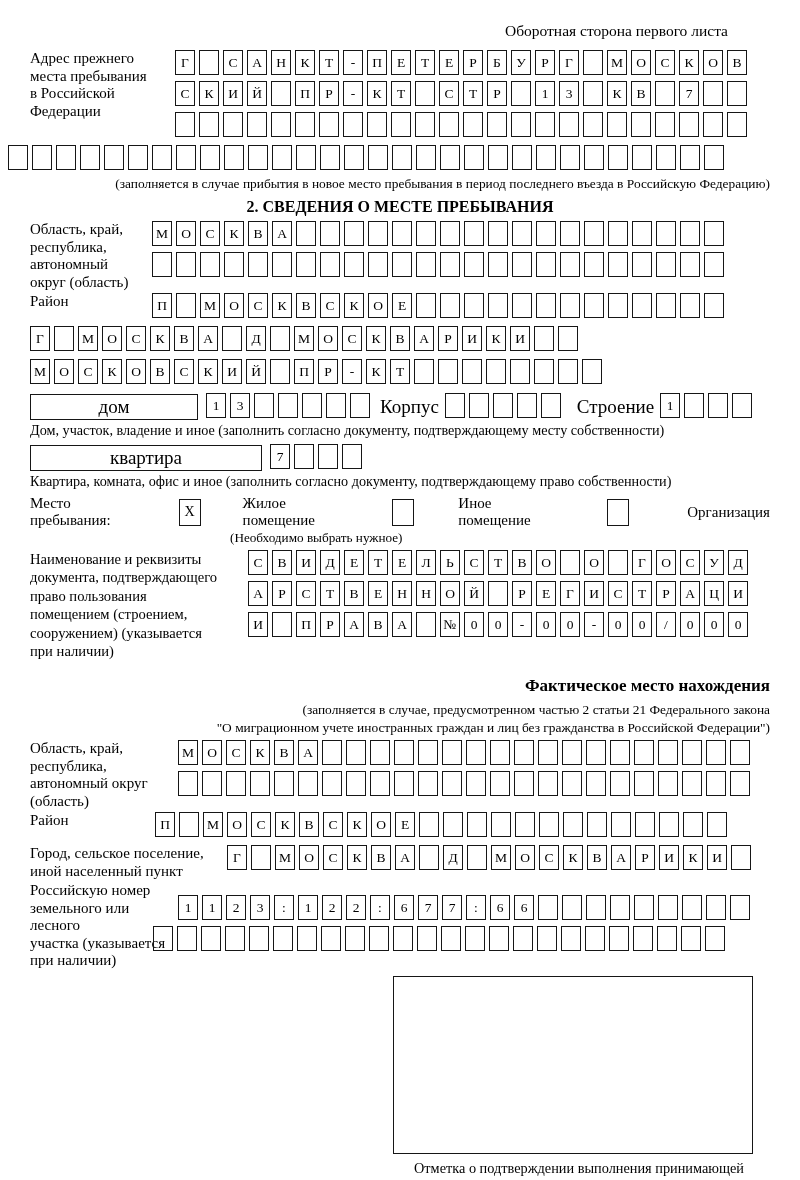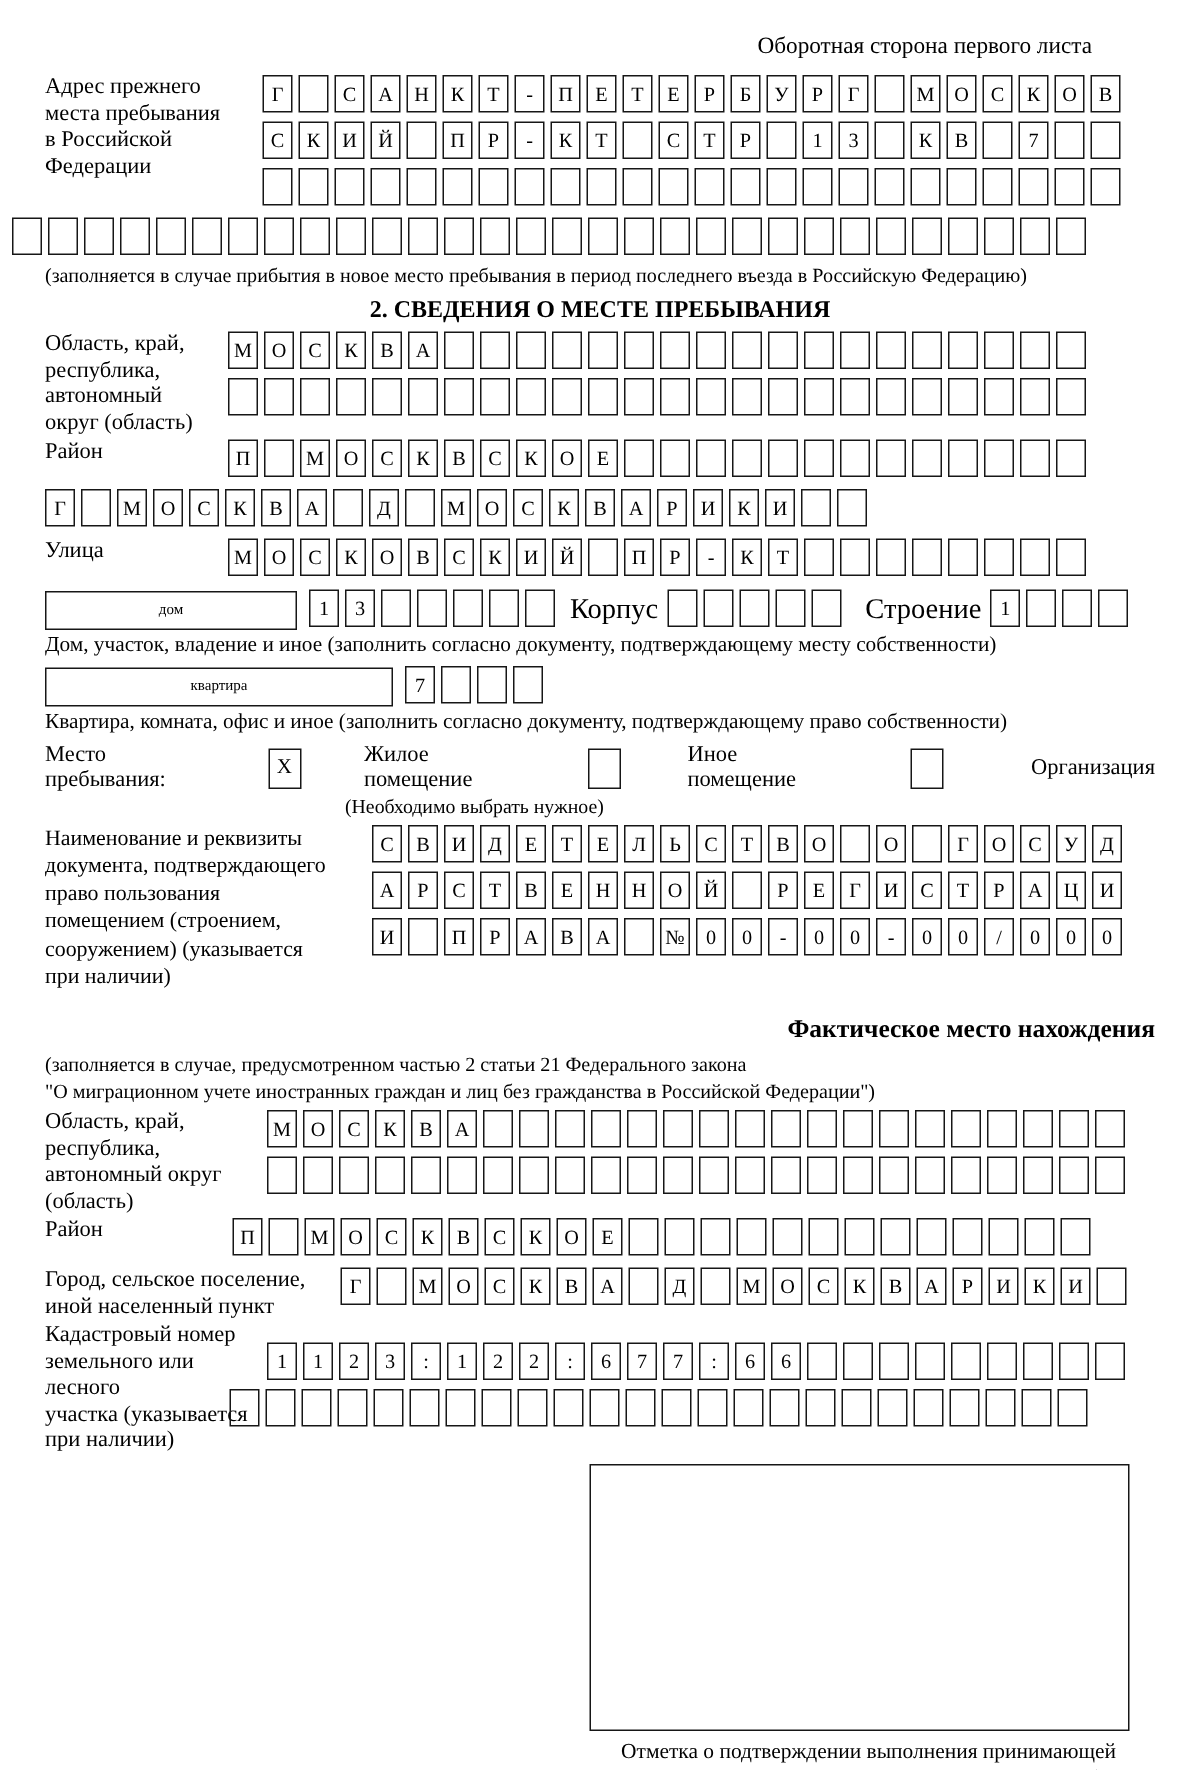--- a/index.html
+++ b/index.html
@@ -9,27 +9,27 @@
   .corner{text-align:right;padding:22px 42px 10px 0;font-size:15.5px;}
   
   .cellrow{display:flex;height:27px;margin-bottom:4px;align-items:flex-start;}
   .cell{width:18px;height:23px;border:1.6px solid #161616;margin-right:4px;flex:none;
         display:flex;align-items:center;justify-content:center;
         font-size:13.5px;line-height:1;}
   
   .field{display:flex;margin-bottom:2px;}
   .flabel{font-size:15px;line-height:17.5px;white-space:pre-line;flex:none;}
   .frows{flex:none;}
-  .note{font-size:13.4px;text-align:left;margin:2px 0 4px 0;white-space:pre-line;}
+  .note{font-size:13.4px;text-align:right;margin:2px 0 4px 0;white-space:pre-line;}
   .h2{font-size:16px;font-weight:bold;text-align:center;margin:6px 0 5px 0;}
   .h3{font-size:17px;font-weight:bold;text-align:right;margin:16px 0 6px 0;}
   
   .inlinerow{display:flex;align-items:center;margin:3px 0 2px 0;}
   .widebox{border:1.6px solid #161616;height:24px;display:flex;align-items:center;
-           justify-content:center;font-size:10px;flex:none;}
+           justify-content:center;font-size:19px;flex:none;}
   .ilabel{font-size:19px;margin:0 6px;flex:none;}
   .caption{font-size:14.2px;margin:1px 0 5px 0;}
   
   .stay{display:flex;align-items:center;margin:5px 0 1px 0;font-size:15px;gap:32px;}
   .chk{width:20px;height:25px;border:1.6px solid #161616;display:flex;align-items:center;
        justify-content:center;font-size:14px;flex:none;}
   .stay-note{font-size:13.2px;margin:0 0 4px 200px;}
   
   .stampwrap{margin-left:363px;width:372px;}
   .stampbox{width:358px;height:176px;border:1.6px solid #161616;margin-top:6px;}
@@ -277,21 +277,20 @@
         <span class="cell">Р</span>
         <span class="cell">И</span>
         <span class="cell">К</span>
         <span class="cell">И</span>
         <span class="cell"></span>
         <span class="cell"></span>
       </div>
   </div>
 
   <div class="field">
-    <div class="flabel" style="width:122px;">Улица</div>
     <div class="cellrow">
         <span class="cell">М</span>
         <span class="cell">О</span>
         <span class="cell">С</span>
         <span class="cell">К</span>
         <span class="cell">О</span>
         <span class="cell">В</span>
         <span class="cell">С</span>
         <span class="cell">К</span>
         <span class="cell">И</span>
@@ -562,21 +561,21 @@
         <span class="cell">А</span>
         <span class="cell">Р</span>
         <span class="cell">И</span>
         <span class="cell">К</span>
         <span class="cell">И</span>
         <span class="cell"></span>
       </div>
   </div>
 
   <div class="field">
-    <div class="flabel" style="width:148px;">Кадастровый номер
+    <div class="flabel" style="width:148px;">Российскую номер
 земельного или лесного
 участка (указывается
 при наличии)</div>
     <div class="frows" style="margin-top:13px;">
       <div class="cellrow">
           <span class="cell">1</span>
           <span class="cell">1</span>
           <span class="cell">2</span>
           <span class="cell">3</span>
           <span class="cell">:</span>

